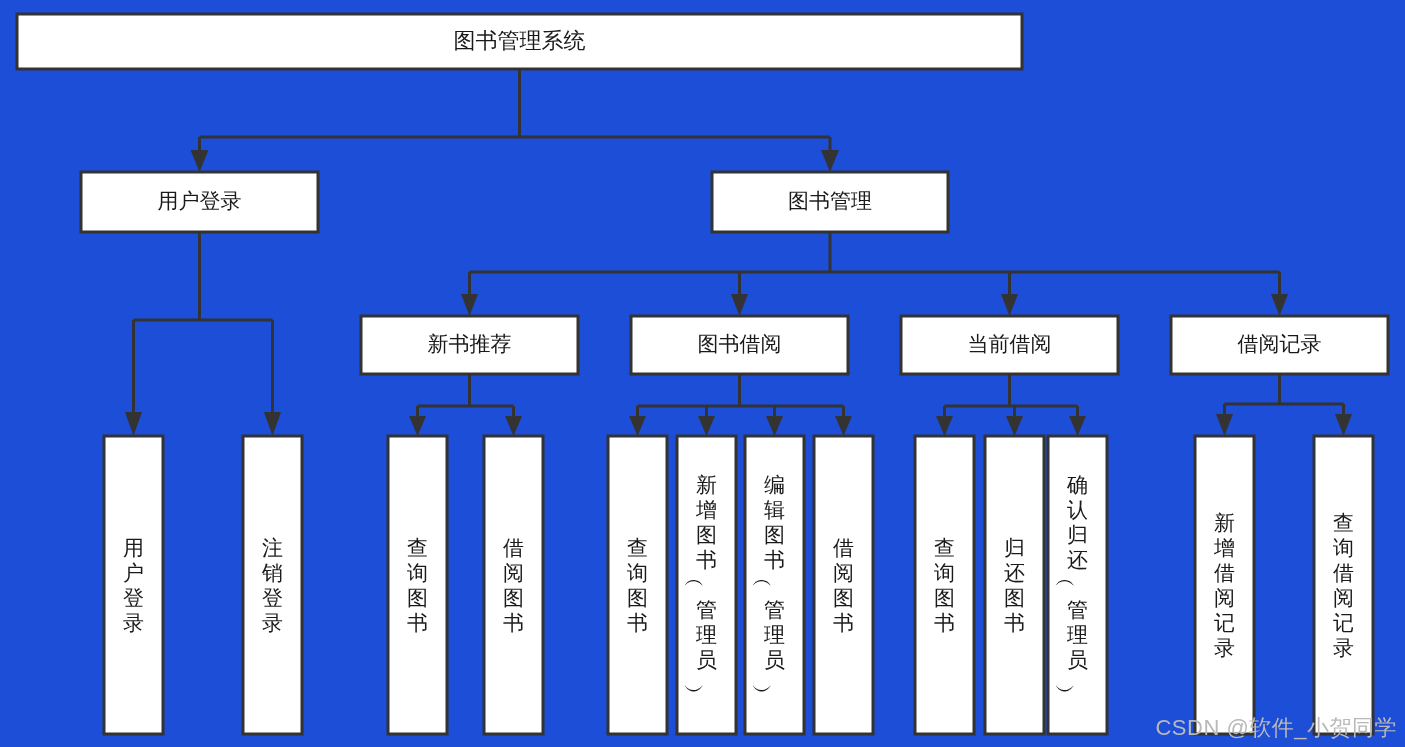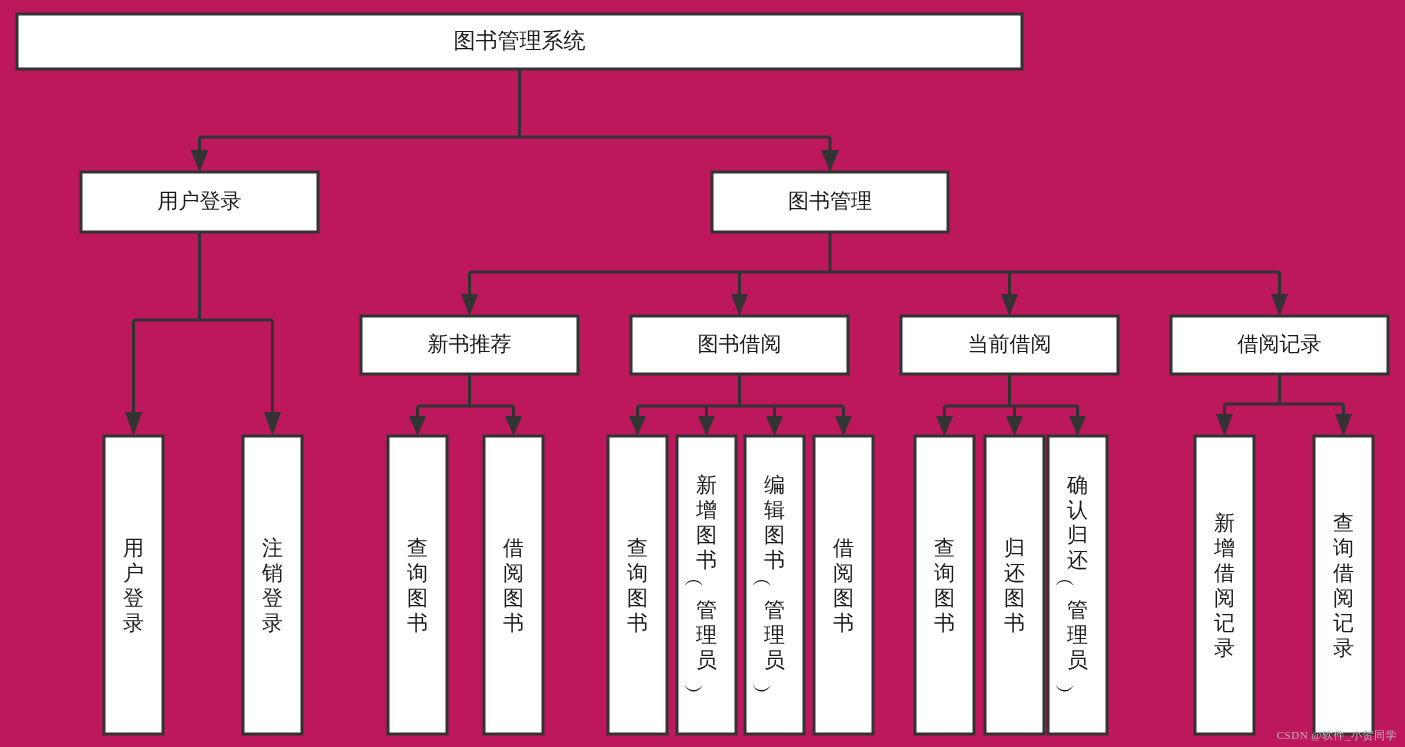--- a/index.html
+++ b/index.html
@@ -7,21 +7,21 @@
     padding: 0;
     background: #ffffff;
   }
   body {
     font-family: "Liberation Sans", "DejaVu Sans", sans-serif;
   }
   #stage {
     position: relative;
     width: 1405px;
     height: 747px;
-    background: #be185d;
+    background: #1d4ed8;
     overflow: hidden;
   }
   svg#diagram {
     position: absolute;
     left: 0;
     top: 0;
     width: 1405px;
     height: 747px;
   }
   .node-rect {
@@ -52,22 +52,22 @@
   }
   .arrow-head {
     fill: #333333;
     stroke: none;
   }
   .watermark {
     position: absolute;
     right: 8px;
     bottom: 4px;
     color: #b9b9b9;
-    font-size: 11px;
-    font-family: Liberation Serif, serif;
+    font-size: 22px;
+    font-family: Liberation Sans, sans-serif;
     white-space: nowrap;
     letter-spacing: 0.5px;
     pointer-events: none;
   }
 </style>
 </head>
 <body>
 
 <div id="stage">
 

